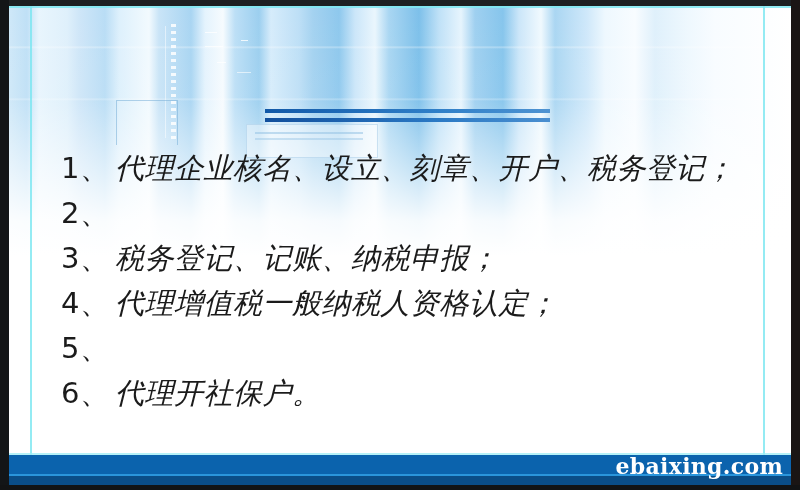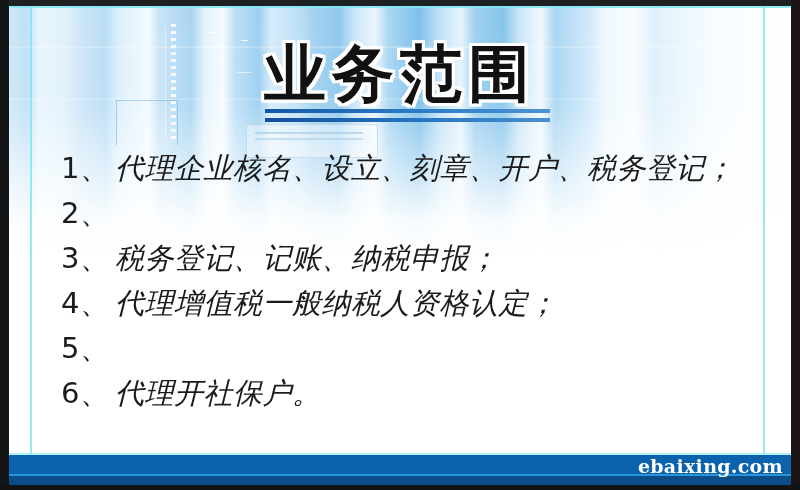--- a/index.html
+++ b/index.html
@@ -278,21 +278,21 @@
     width: 782px; height: 9px;
     background: #0a4d87;
   }
   .watermark {
     position: absolute;
     right: 8px; top: 449px;
     height: 22px;
     line-height: 22px;
     font-family: "DejaVu Serif", "Liberation Serif", serif;
     font-weight: bold;
-    font-size: 19px;
+    font-size: 22px;
     color: #ffffff;
     letter-spacing: 0.3px;
   }
 </style>
 </head>
 <body>
 
 <div id="stage">
 
   <div class="frame-top"></div>
@@ -313,21 +313,20 @@
     <div class="bg-tick-e"></div>
     <div class="bg-box-outline"></div>
     <div class="bg-panel"></div>
     <div class="bg-panel-lines"></div>
 
     <div class="guide-top"></div>
     <div class="guide-left"></div>
     <div class="guide-right"></div>
     <div class="guide-bottom"></div>
 
-    <div class="title">业务范围</div>
     <div class="title-rule-1"></div>
     <div class="title-rule-2"></div>
 
     <div class="list">
       <div class="list-item">
         <span class="item-num">1、</span>
         <span class="item-text">代理企业核名、设立、刻章、开户、税务登记；</span>
       </div>
       <div class="list-item">
         <span class="item-num">2、</span>

